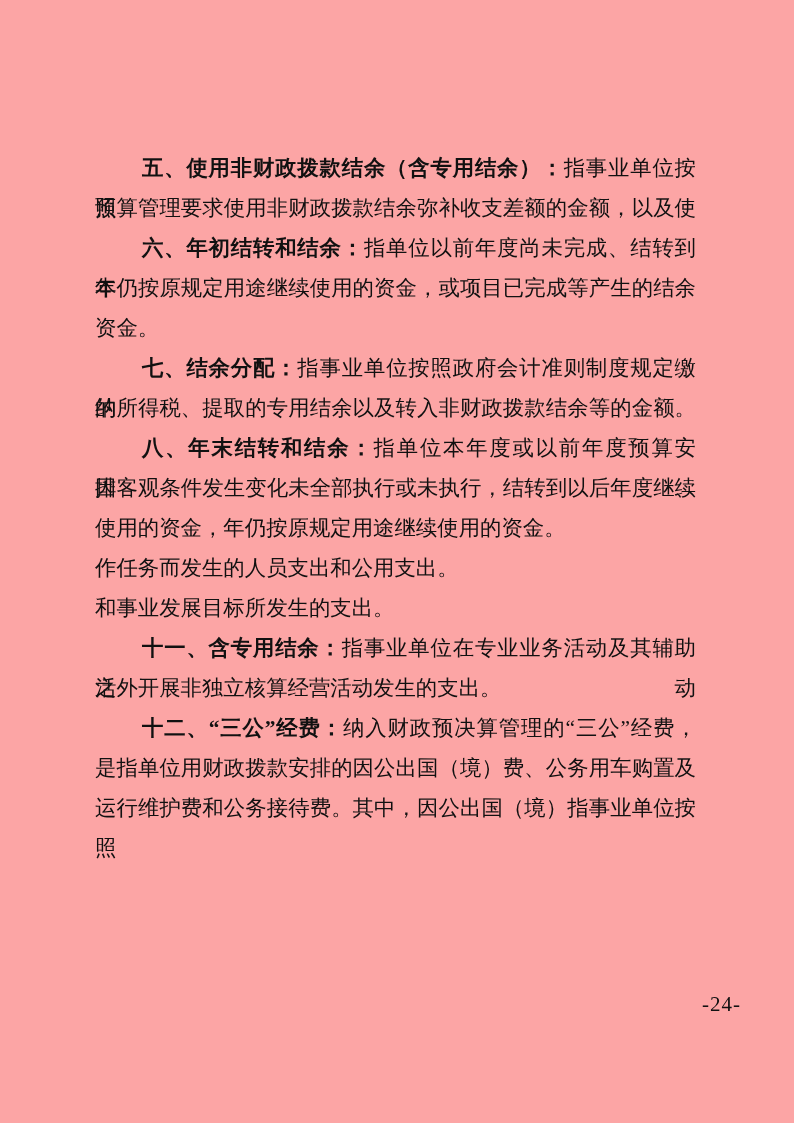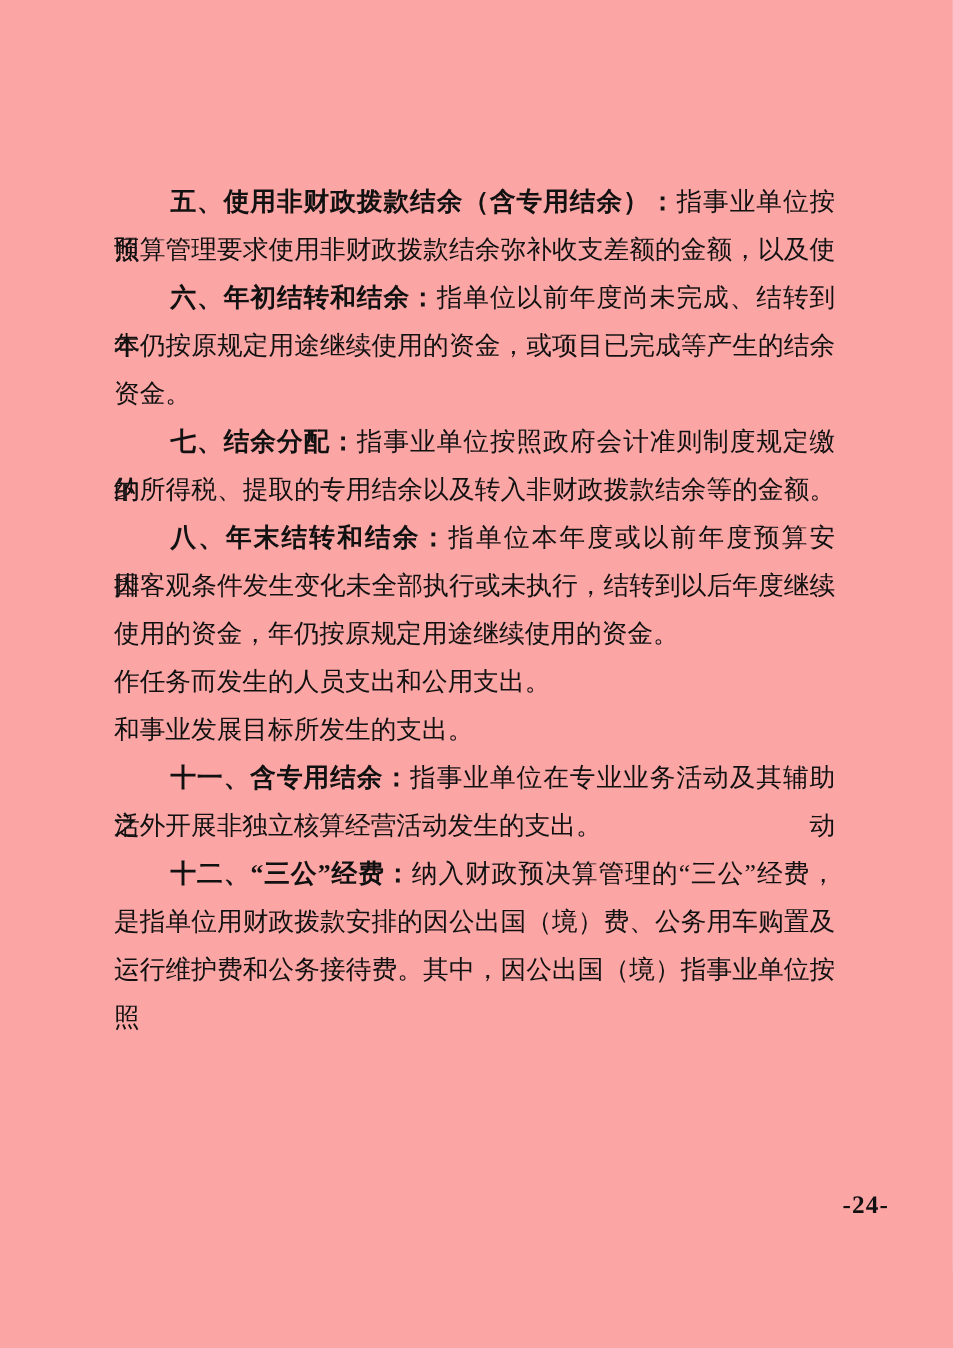--- a/index.html
+++ b/index.html
@@ -39,21 +39,20 @@
   .term { font-weight: 700; }
   .page-number {
     position: absolute;
     right: 101px;
     top: 992px;
     font-size: 21px;
     line-height: 24px;
     letter-spacing: 1px;
     color: #111111;
     font-family: "Liberation Serif", "DejaVu Serif", serif;
-    font-weight: bold;
   }
 </style>
 </head>
 <body>
 
 <div class="page">
 
   <div class="text-block">
 
     <div class="para">

